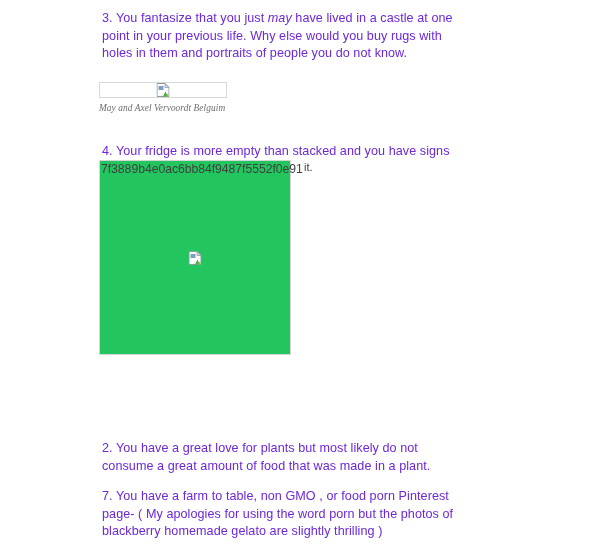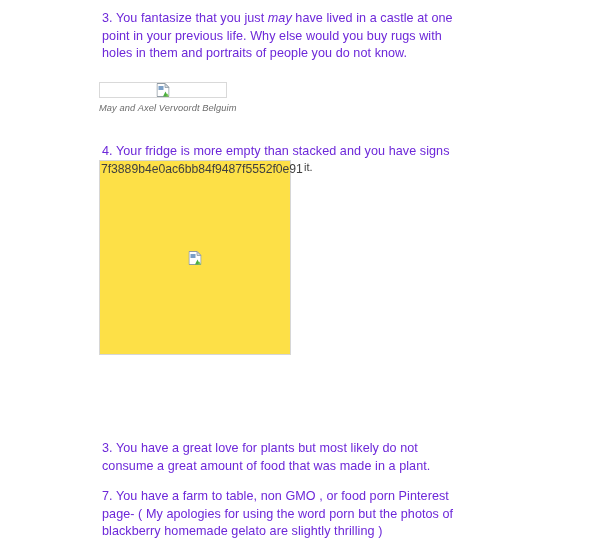--- a/index.html
+++ b/index.html
@@ -67,20 +67,21 @@
     transform: translate(-50%, -50%);
   }
   .caption {
     margin-top: 4px;
     font-size: 9.3px;
     line-height: 12px;
     font-style: italic;
     color: #6d6d6d;
     letter-spacing: 0.01em;
     white-space: nowrap;
+    font-family: Liberation Serif, serif;
   }
 
   
   #item4 {
     position: absolute;
     left: 99px;
     top: 140px;
     width: 368px;
   }
 
@@ -97,21 +98,21 @@
   
   #fig2 {
     position: absolute;
     left: 99px;
     top: 160px;
   }
   .brokenbox-large {
     width: 190px;
     height: 193px;
     border: 1px solid #d6d6d6;
-    background: #fde047;
+    background: #22c55e;
     position: relative;
     box-sizing: content-box;
   }
   .alt-text {
     position: absolute;
     left: 1px;
     top: 1px;
     font-size: 12.2px;
     line-height: 15px;
     color: #3f3f3f;
@@ -190,21 +191,21 @@
             <path d="M8.5 0.5 L12.5 4.5 H8.5 Z" fill="#d7dce0" stroke="#8f9aa3" stroke-width="0.8"></path>
             <rect x="2" y="3" width="5" height="4" fill="#7b9fc7"></rect>
             <path d="M6.5 13.5 L9 8.5 L11.5 13.5 Z" fill="#4caf3f"></path>
             <path d="M9.5 13.5 L11 10.5 L12.5 13.5 Z" fill="#7cc94f"></path>
           </svg>
         </span>
       </div>
     </div>
 
     <div id="item5">
-      <p class="para">3. You have a great love for plants but most likely do not consume a great amount of food that was made in a plant.</p>
+      <p class="para">2. You have a great love for plants but most likely do not consume a great amount of food that was made in a plant.</p>
     </div>
 
     <div id="item6">
       <p class="para">7. You have a farm to table, non GMO , or food porn Pinterest page- ( My apologies for using the word porn but the photos of blackberry homemade gelato are slightly thrilling  )</p>
     </div>
 
   </div>
 </div>
 
 </body></html>

